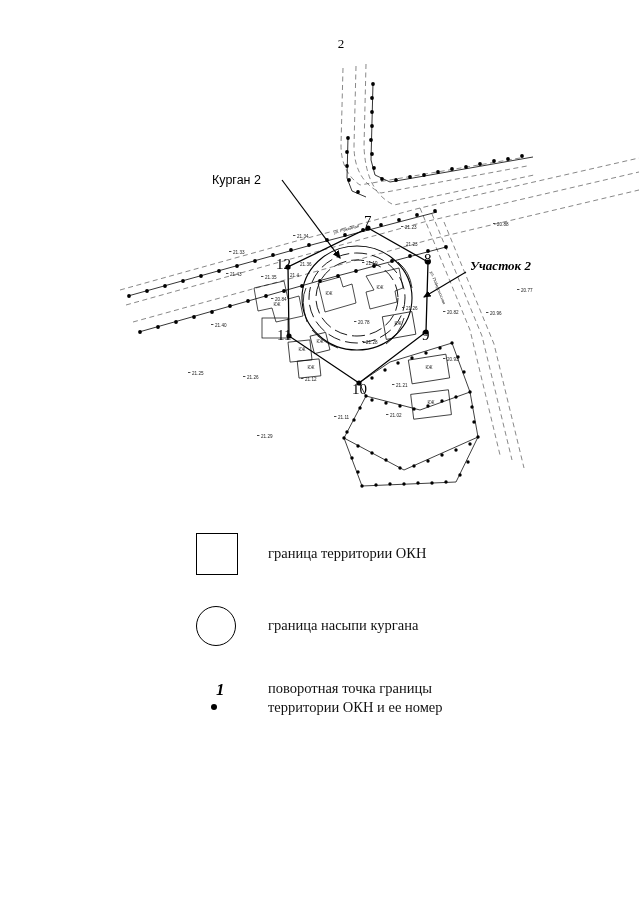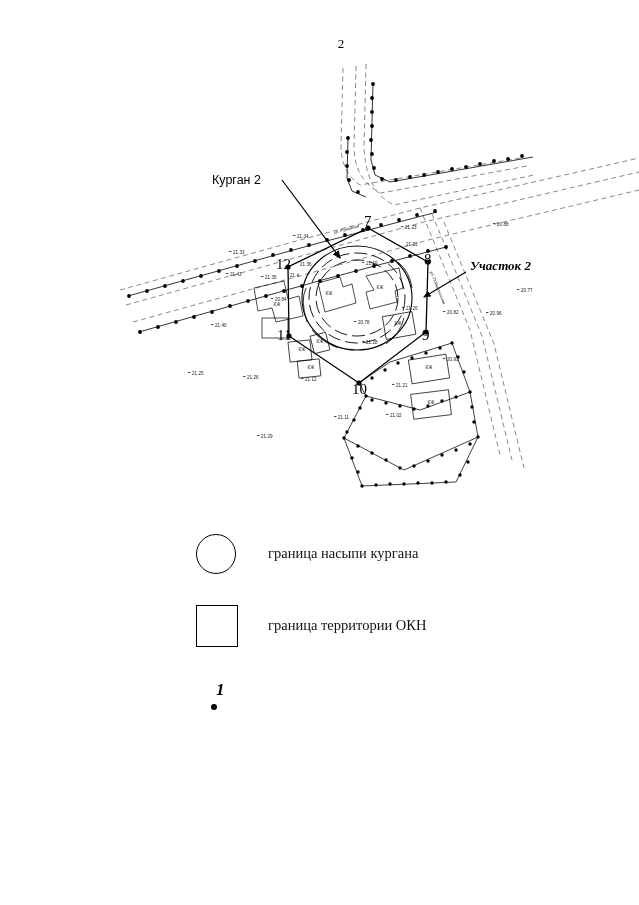--- a/index.html
+++ b/index.html
@@ -386,35 +386,37 @@
       <text class="lbl-bld" x="311" y="369" text-anchor="middle">КЖ</text>
       <text class="lbl-bld" x="429" y="369" text-anchor="middle">КЖ</text>
       <text class="lbl-bld" x="431" y="404" text-anchor="middle">КЖ</text>
     </g>
   </svg>
 
   <div class="legend">
 
     <div class="legend-row">
       <div class="legend-sym">
+        <div class="sym-square"></div>
+      </div>
+      <div class="legend-text">граница территории ОКН</div>
+    </div>
+
+    <div class="legend-row">
+      <div class="legend-sym">
         <div class="sym-circle"></div>
       </div>
       <div class="legend-text">граница насыпи кургана</div>
-    </div>
-
-    <div class="legend-row">
-      <div class="legend-sym">
-        <div class="sym-square"></div>
-      </div>
-      <div class="legend-text">граница территории ОКН</div>
     </div>
 
     <div class="legend-row">
       <div class="legend-sym">
         <div class="sym-point">
           <div class="dot"></div>
           <div class="num">1</div>
         </div>
       </div>
+      <div class="legend-text" style="white-space: pre-line;">поворотная точка границы
+территории ОКН и ее номер</div>
     </div>
 
   </div>
 </div>
 
 </body></html>

